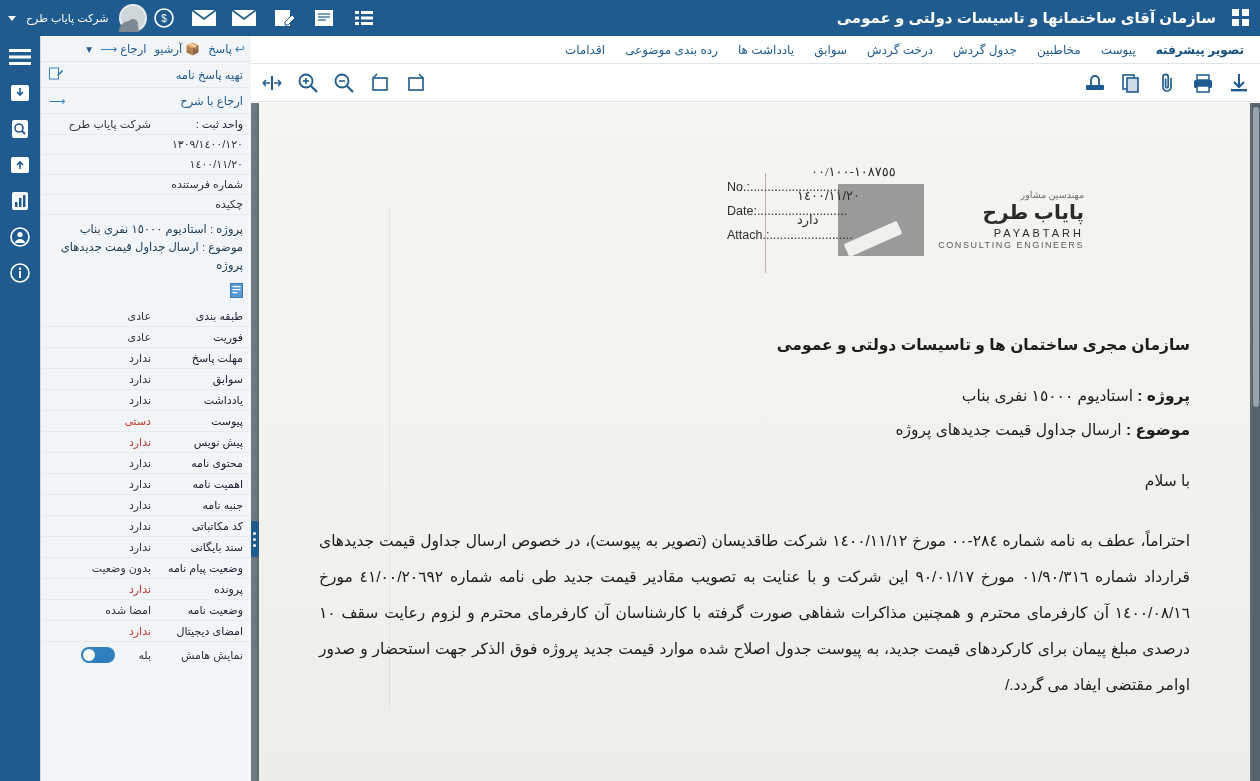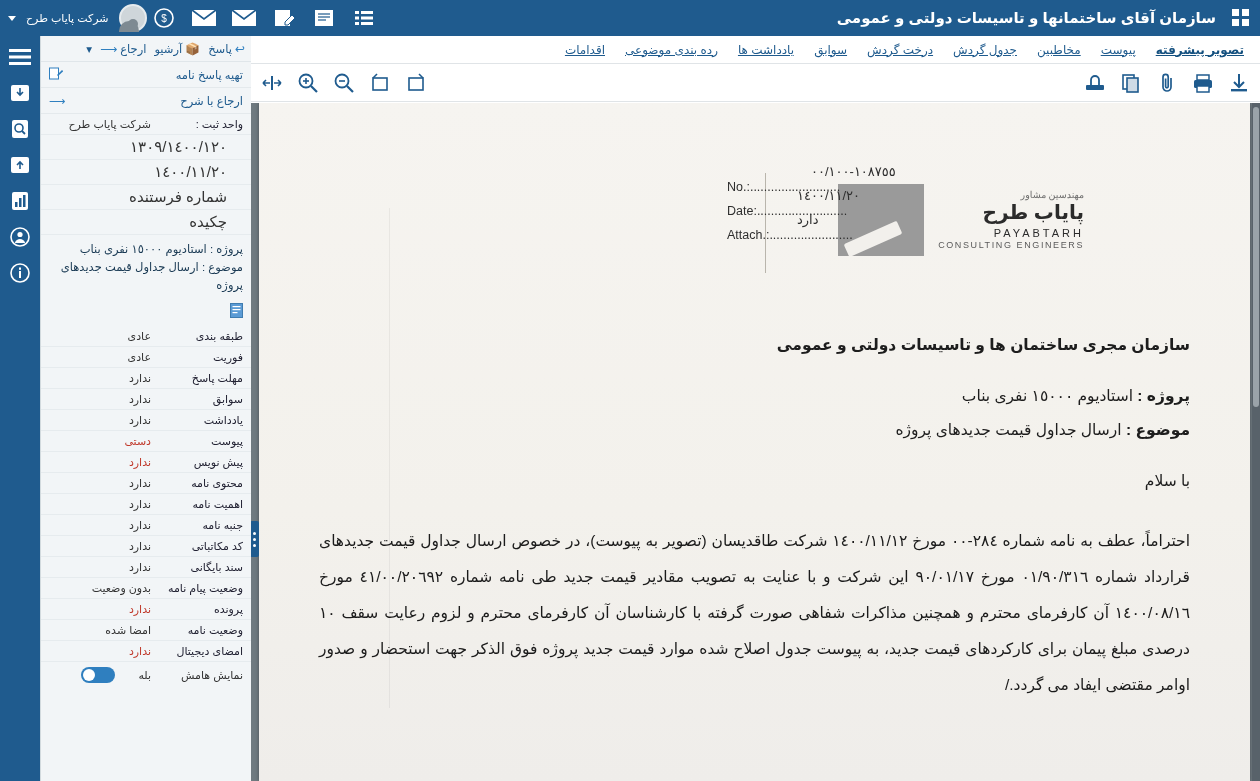--- a/index.html
+++ b/index.html
@@ -113,21 +113,21 @@
   .sp-kv {
     display: flex; align-items: center;
     padding: 3px 8px; font-size: 11px;
     border-bottom: 1px solid #e6ebee;
     min-height: 21px;
   }
   .sp-kv .k { width: 86px; text-align: right; color: #223; }
   .sp-kv .v { flex: 1; text-align: right; color: #333; padding-right: 6px; }
   .sp-kv .v.red { color: #c0392b; }
   .sp-plain {
-    padding: 3px 24px; font-size: 15px; text-align: right; border-bottom: 1px solid #e6ebee;
+    padding: 3px 8px; font-size: 11px; text-align: right; border-bottom: 1px solid #e6ebee;
   }
   .sp-subject {
     padding: 6px 8px; font-size: 11.5px; line-height: 1.55; text-align: right;
     color: #1a3a54;
   }
   .sp-docicon {
     padding: 3px 8px 6px 8px; text-align: right;
   }
   .sp-docicon svg { display:inline-block; }
   .sp-toggle-row {
@@ -151,21 +151,21 @@
     background: #ffffff;
   }
   .menubar {
     height: 28px; background: #ffffff; border-bottom: 1px solid #e0e4e7;
     display: flex; align-items: center; justify-content: flex-start;
     padding: 0 6px; gap: 0px;
     direction: rtl;
   }
   .menu-item {
     font-size: 12px; color: #1f5b8e; padding: 0 10px; height: 36px;
-    display: flex; align-items: center; white-space: nowrap; text-decoration: underline;
+    display: flex; align-items: center; white-space: nowrap;
   }
   .menu-item.active { color: #14507f; font-weight: bold; }
 
   .toolbar {
     height: 38px; background: #ffffff; border-bottom: 1px solid #e0e4e7;
     display: flex; align-items: center; direction: rtl;
     padding: 0 8px;
     position: relative;
   }
   .tool-left {
@@ -217,21 +217,21 @@
   }
 
   .numbers {
     position: absolute; top: 72px; left: 468px; width: 200px; direction: ltr;
     text-align: left; font-size: 12.5px; color: #2e2e2e; line-height: 2.05;
   }
   .num-row { position: relative; height: 24px; }
   .num-lbl { position: absolute; left: 0; top: 0; }
   .num-val { position: absolute; left: 62px; top: -16px; font-size: 13px; }
   .num-val.offset2 { left: 70px; }
-  .num-val.offset3 { left: 84px; }
+  .num-val.offset3 { left: 84px; font-family: Liberation Serif, serif; }
 
   .fold {
     position: absolute; top: 105px; left: 130px; width: 1px; height: 500px;
     background: rgba(0,0,0,.05);
   }
 
   .body-txt {
     position: absolute; top: 225px; right: 60px; left: 60px;
     text-align: right; color: #1d1d1d;
   }

